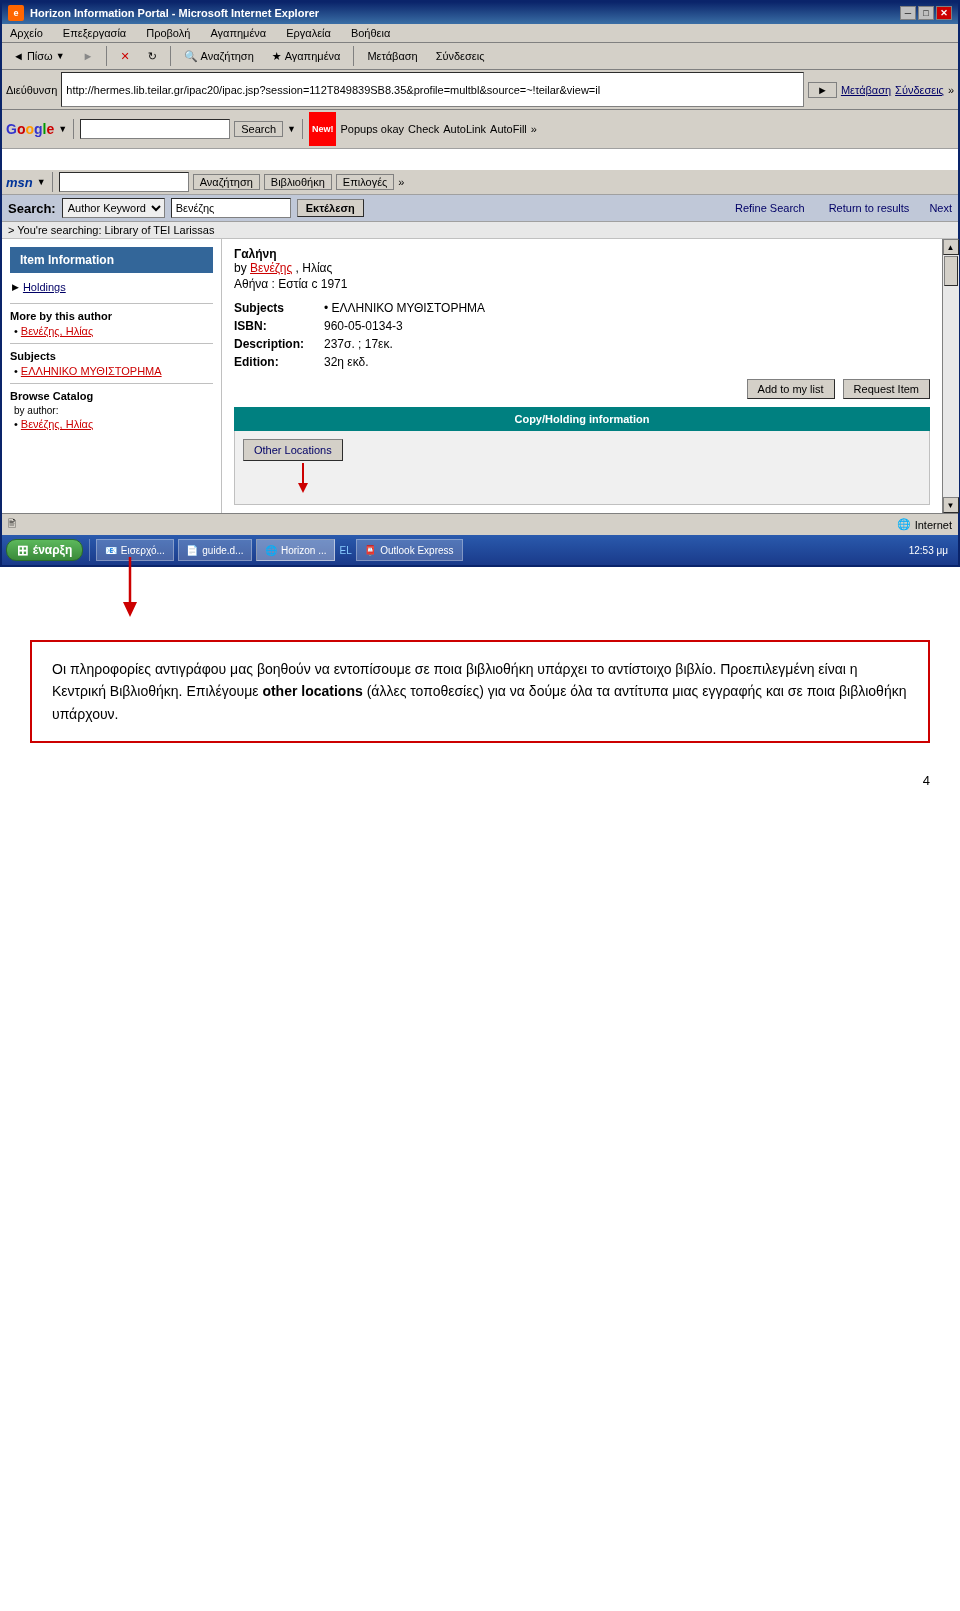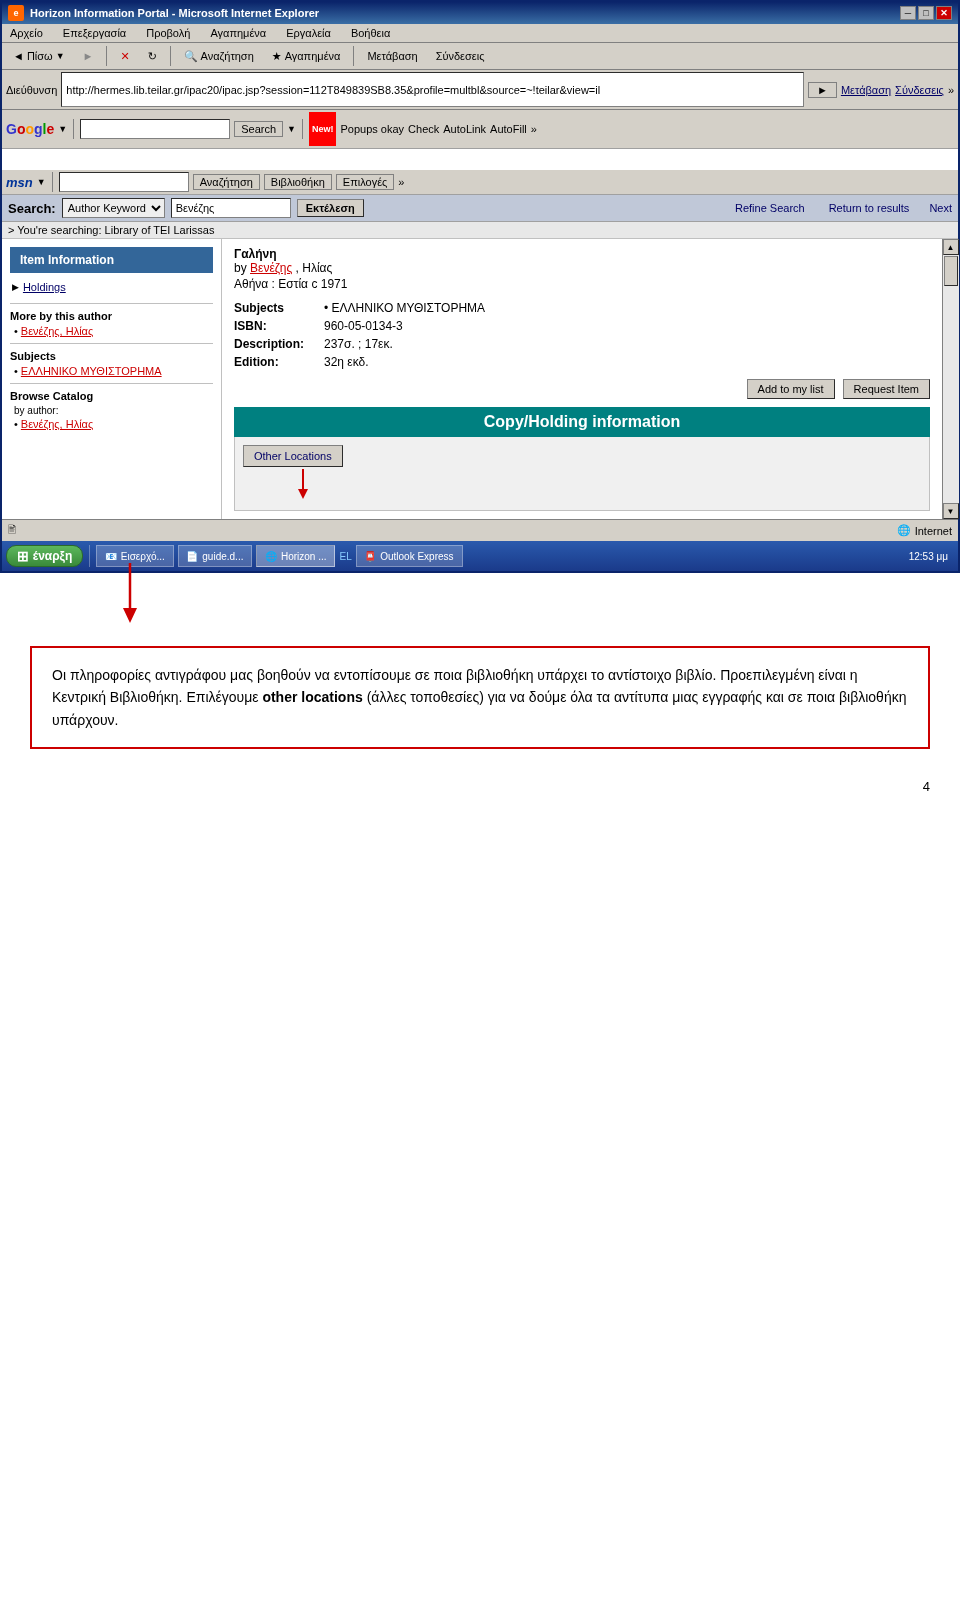--- a/index.html
+++ b/index.html
@@ -275,21 +275,21 @@
       font-size: 11px;
       cursor: pointer;
     }
 
     
     .holding-header {
       background: #008080;
       color: white;
       text-align: center;
       padding: 6px;
-      font-size: 16px;
+      font-size: 11px;
       font-weight: bold;
       margin-bottom: 0;
     }
 
     .holding-content {
       border: 1px solid #c0c0c0;
       border-top: none;
       padding: 8px;
       background: #f0f0f0;
     }

